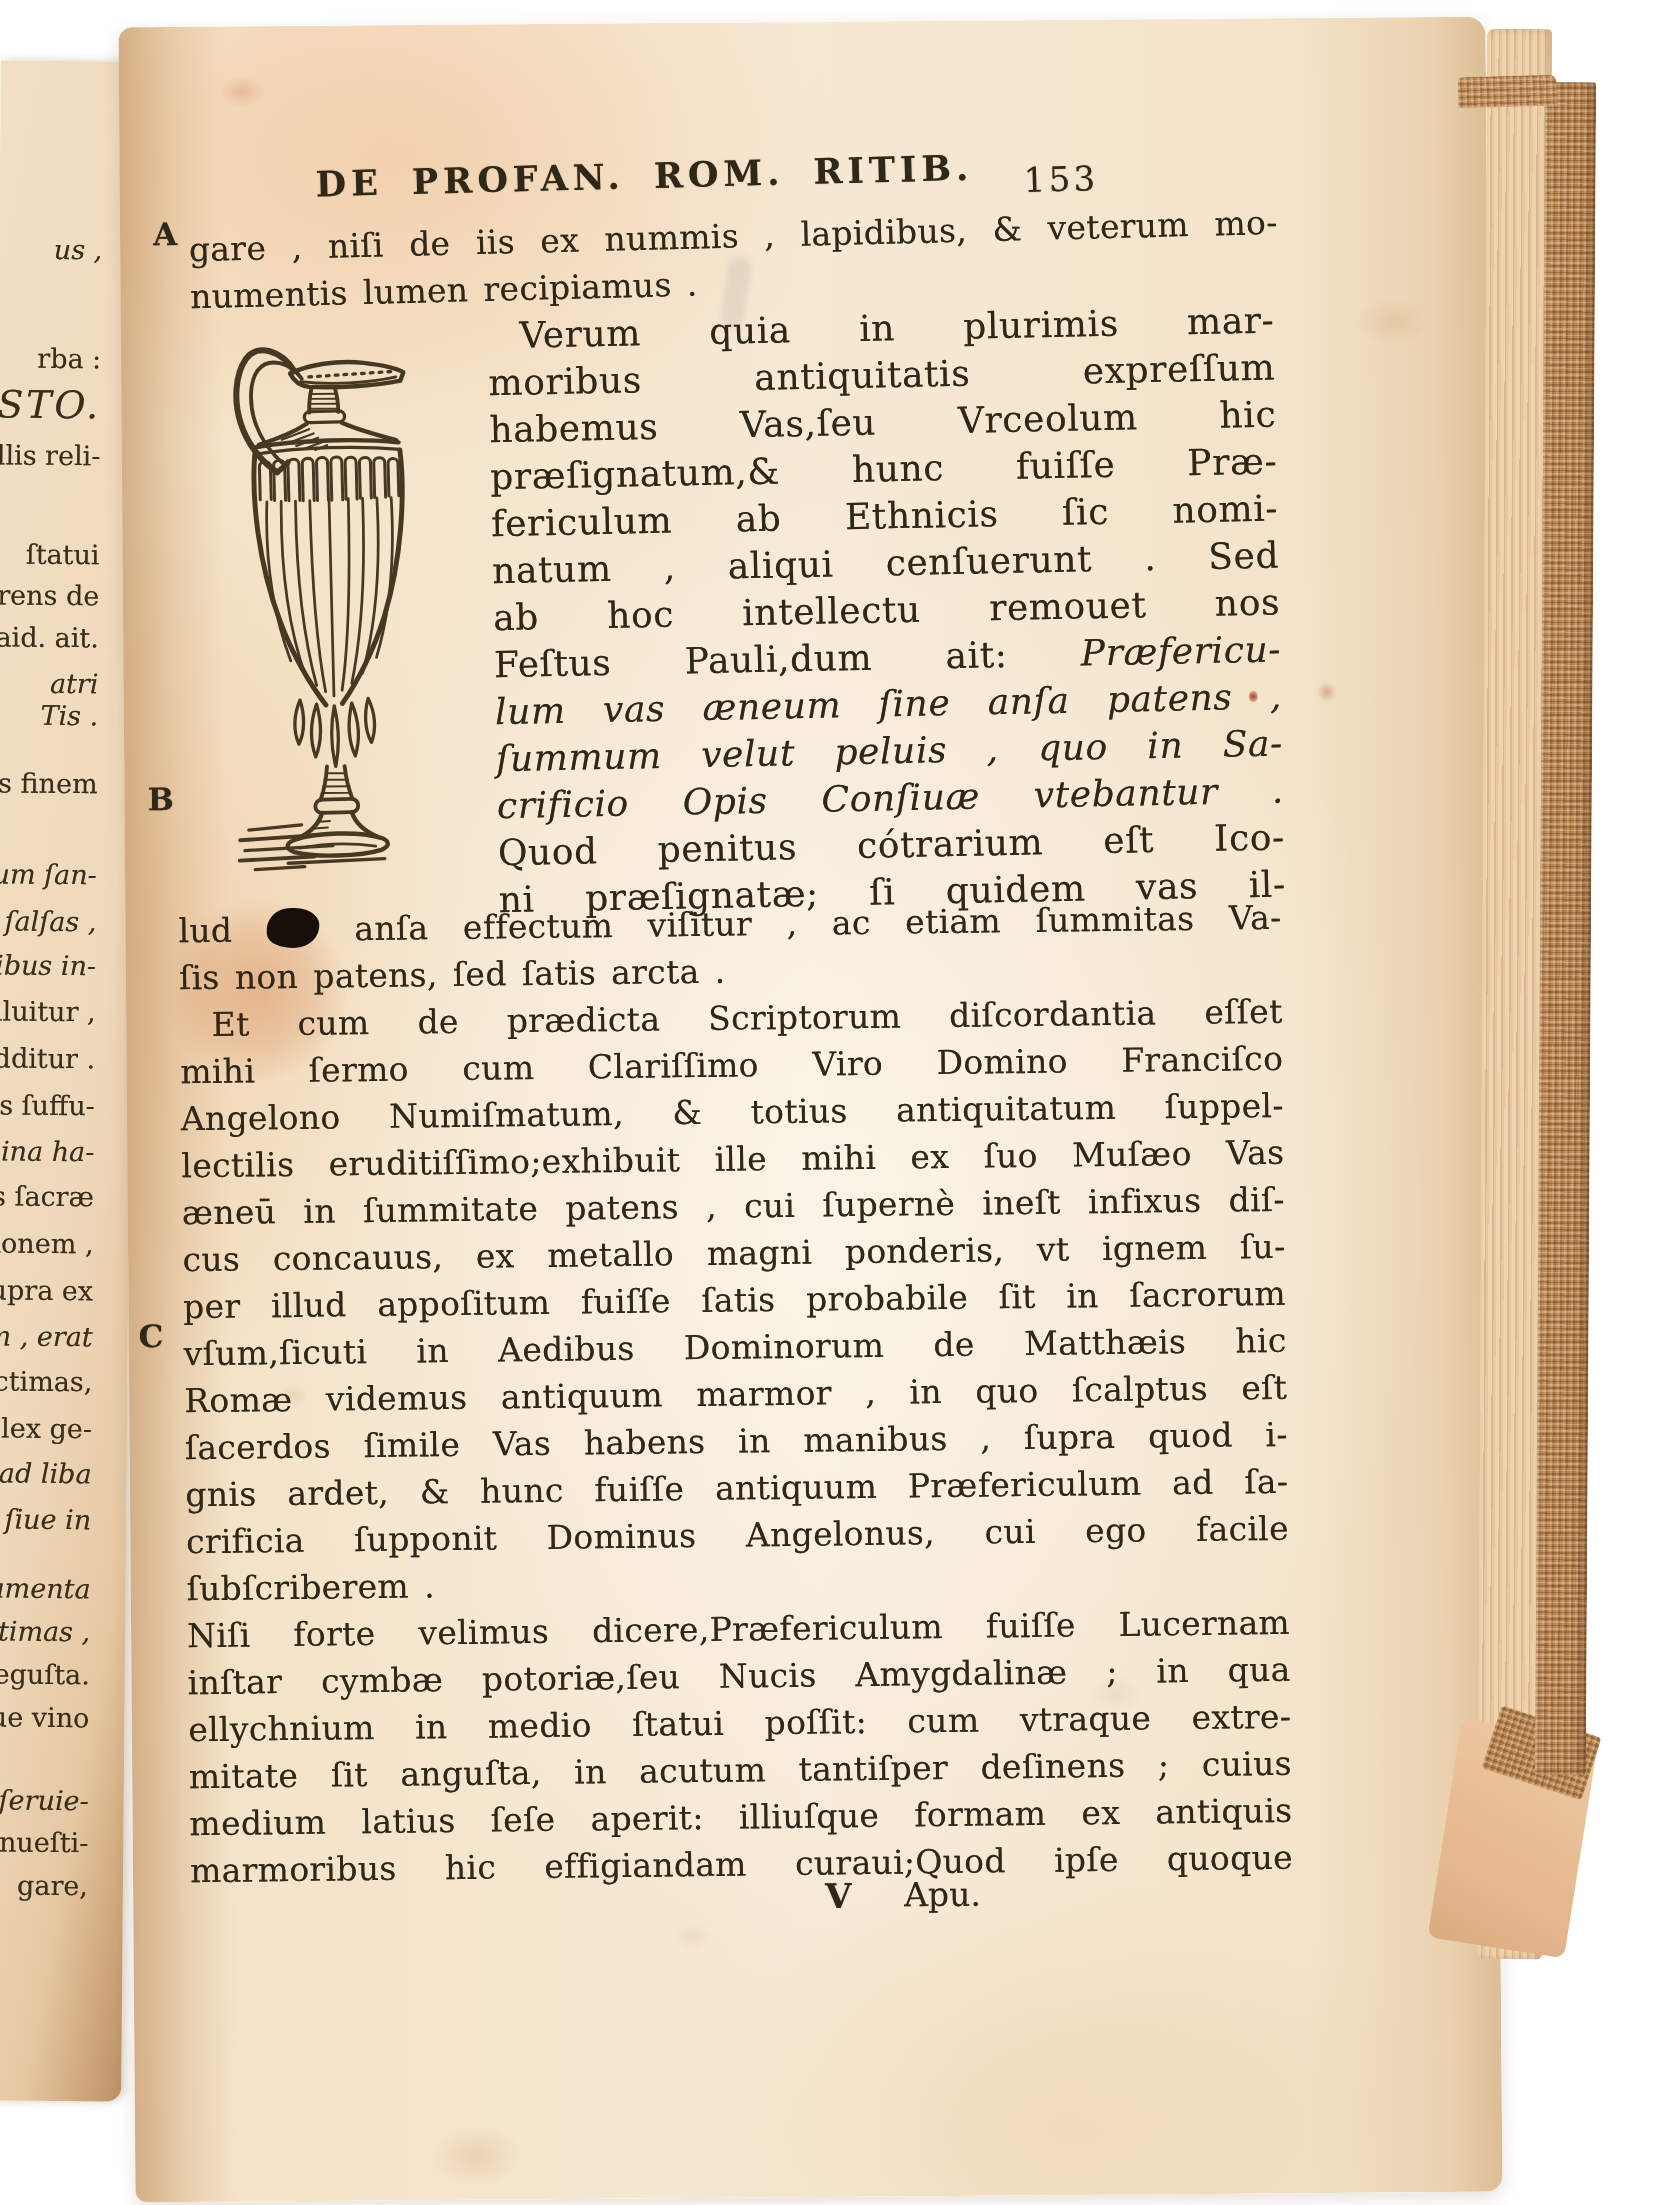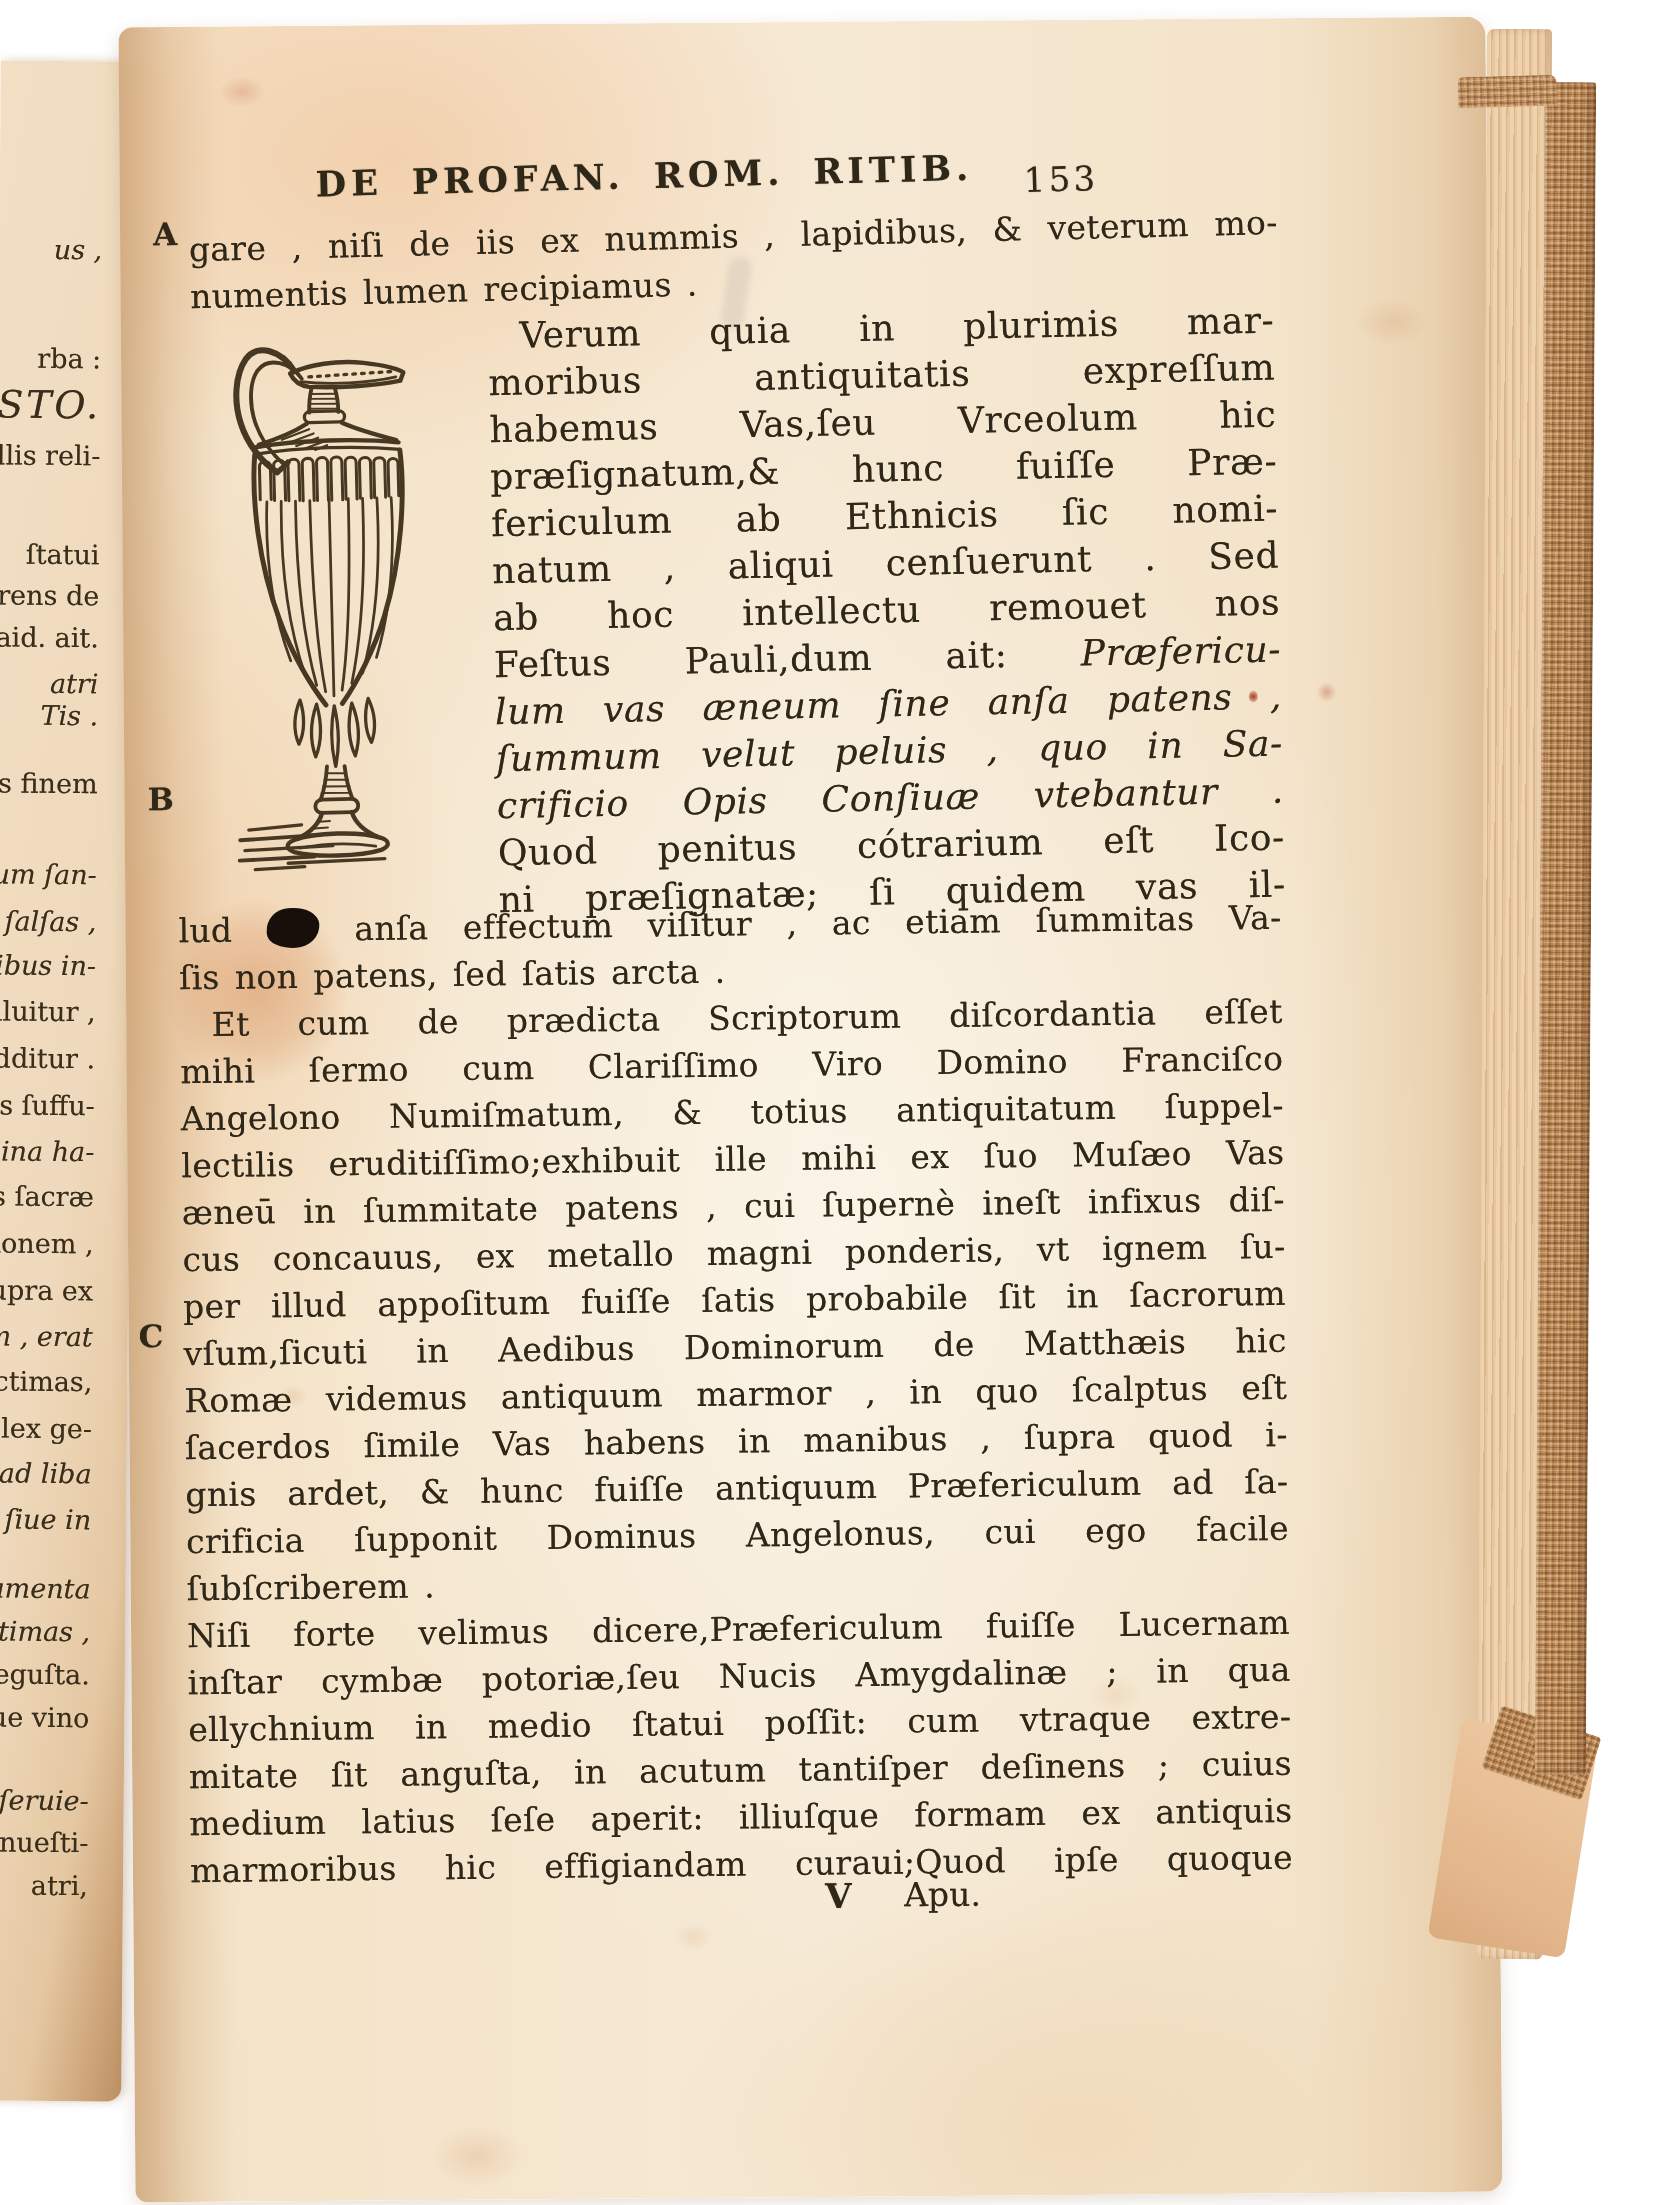--- a/index.html
+++ b/index.html
@@ -137,21 +137,21 @@
       <div class="strip-frag" style="top: 1304px;">Victimas,</div>
       <div class="strip-frag" style="top: 1351px;">bi lex ge-</div>
       <div class="strip-frag it" style="top: 1396px;">m ad liba</div>
       <div class="strip-frag it" style="top: 1442px;">, ſiue in</div>
       <div class="strip-frag it" style="top: 1511px;">amenta</div>
       <div class="strip-frag it" style="top: 1554px;">ictimas ,</div>
       <div class="strip-frag" style="top: 1597px;">præguſta.</div>
       <div class="strip-frag" style="top: 1640px;">que vino</div>
       <div class="strip-frag it" style="top: 1723px;">nſeruie-</div>
       <div class="strip-frag" style="top: 1765px;">inueſti-</div>
-      <div class="strip-frag" style="top: 1808px;">atri,</div>
+      <div class="strip-frag" style="top: 1808px;">gare,</div>
     </div>
 
   <div class="page">
     <div class="fox"></div>
 
     <div class="pg-header">DE PROFAN. ROM. RITIB.</div>
     <div class="pg-num">153</div>
 
     <div>
 

